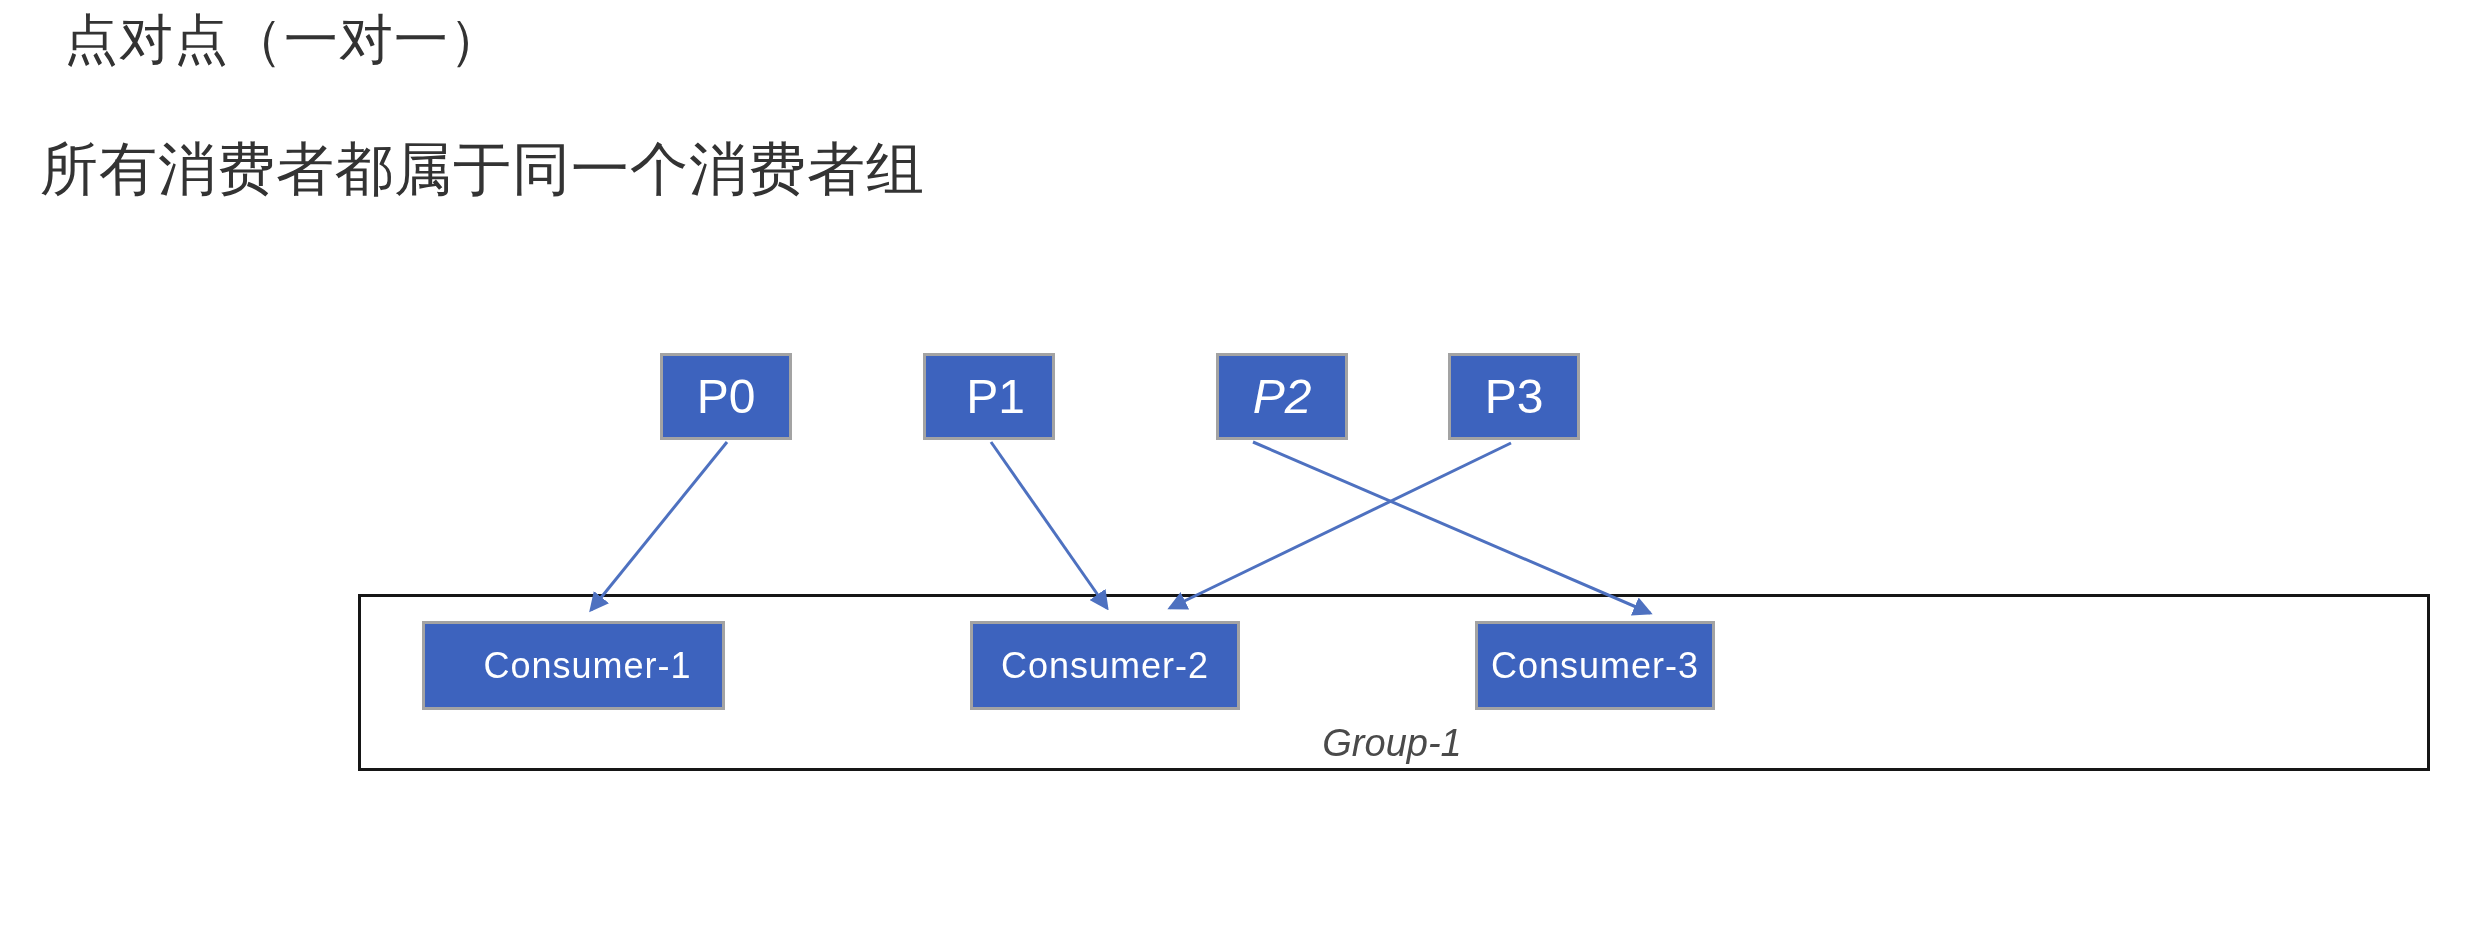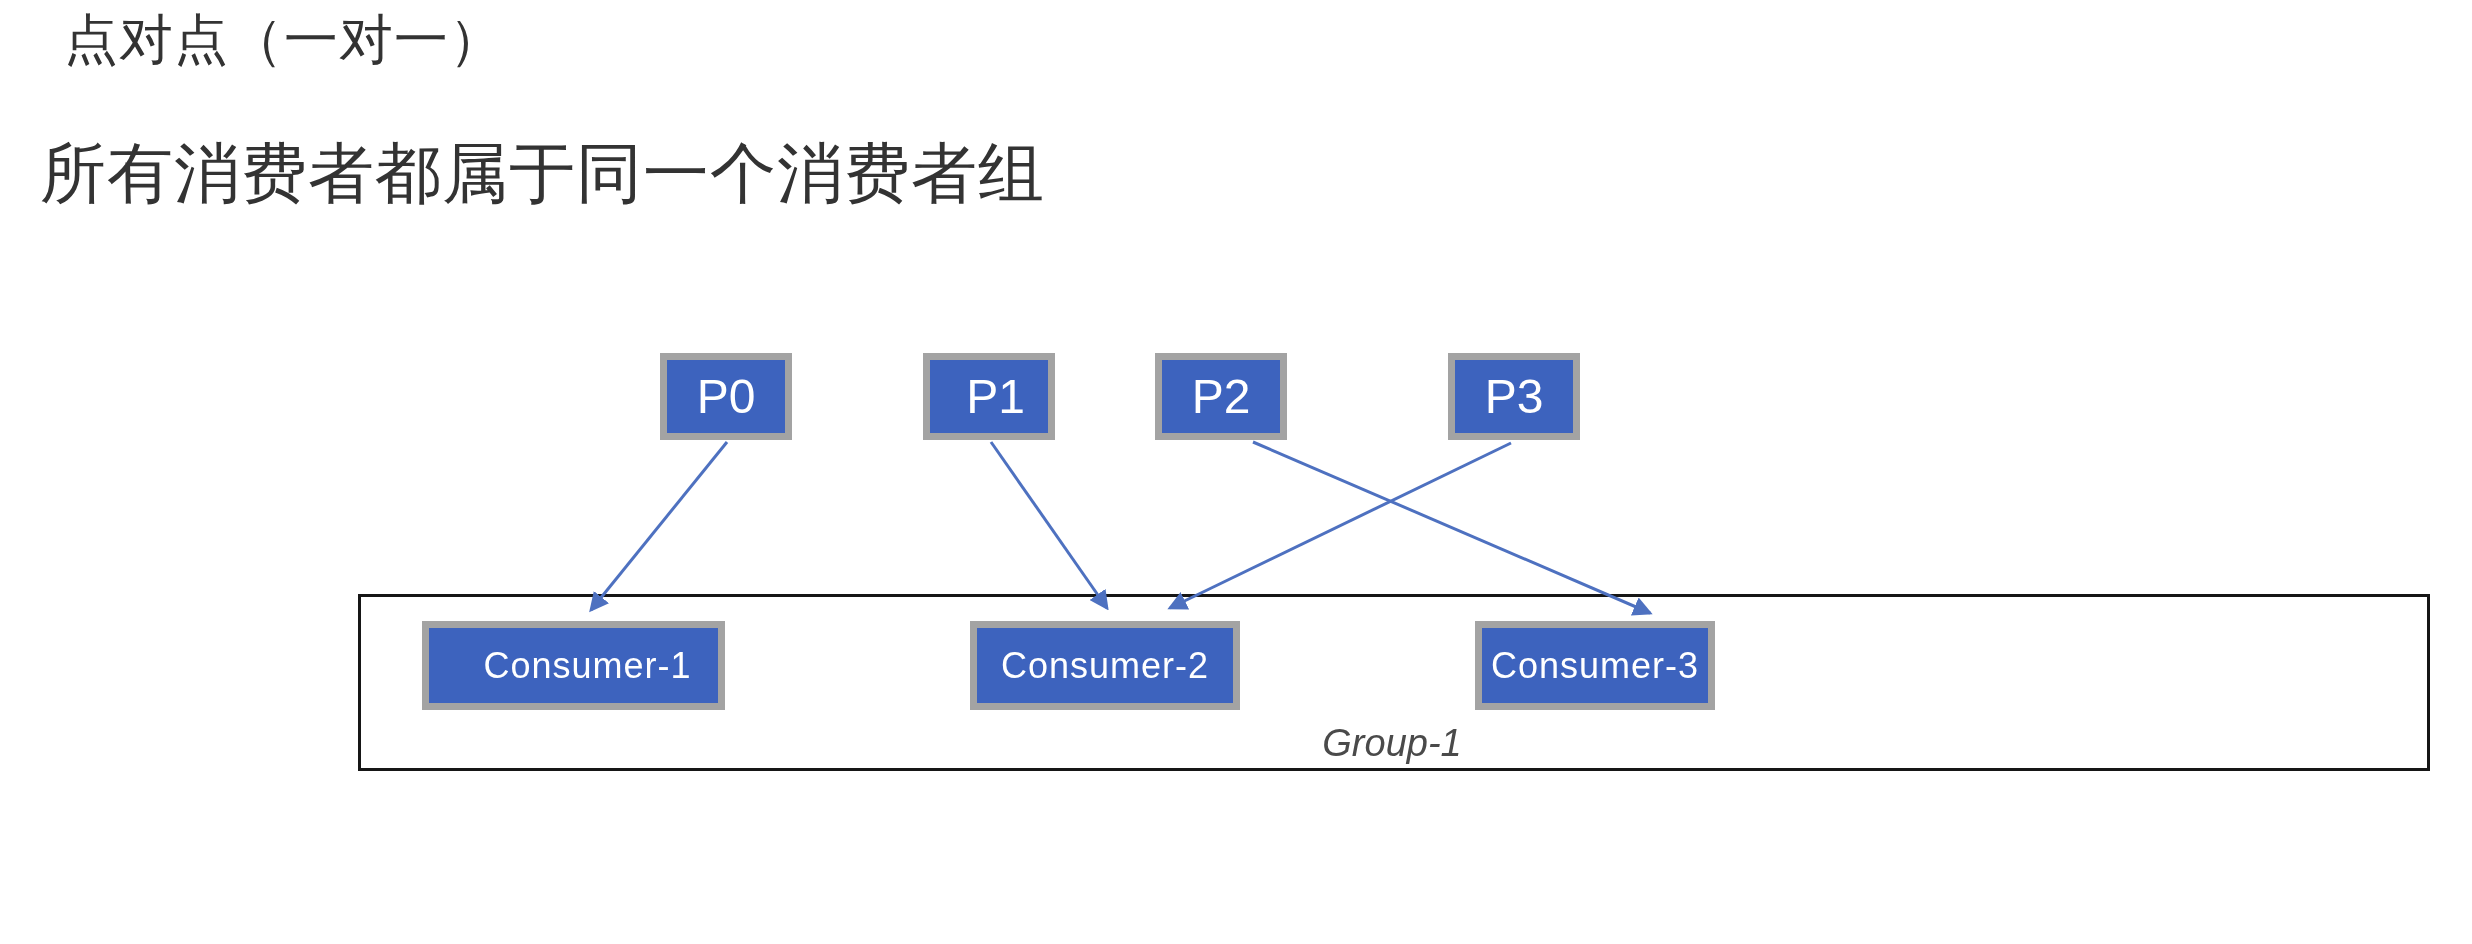--- a/index.html
+++ b/index.html
@@ -20,47 +20,47 @@
     line-height: 1.15;
     color: #333333;
     letter-spacing: 1px;
     white-space: nowrap;
     margin-left: 24px;
   }
   .subheading {
     position: absolute;
     left: 40px;
     top: 136px;
-    font-size: 66px;
+    font-size: 58px;
     line-height: 1.15;
     color: #333333;
     letter-spacing: 1px;
     white-space: nowrap;
   }
 
   .node {
     position: absolute;
     background: #3D63BE;
-    border: 7px solid #a3a3a3;
+    border: 3px solid #a3a3a3;
     box-sizing: border-box;
     display: flex;
     align-items: center;
     justify-content: center;
     color: #ffffff;
   }
 
   .partition {
     top: 353px;
     width: 132px;
     height: 87px;
     font-size: 48px;
   }
   #p0 { left: 660px; }
   #p1 { left: 923px; padding-left: 13px; }
-  #p2 { left: 1155px; }
+  #p2 { left: 1216px; font-style: italic; }
   #p3 { left: 1448px; }
 
   .group-box {
     position: absolute;
     left: 358px;
     top: 594px;
     width: 2072px;
     height: 177px;
     border: 3.5px solid #161616;
     box-sizing: border-box;

